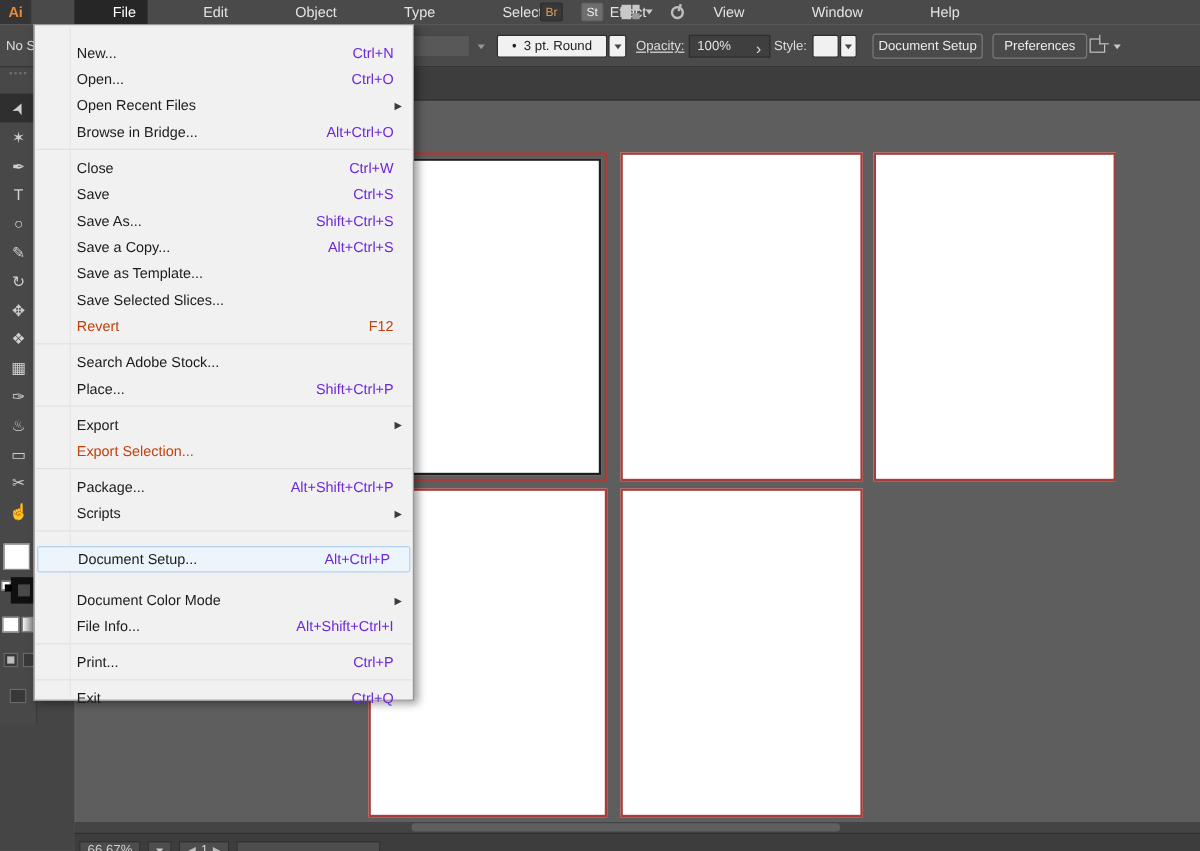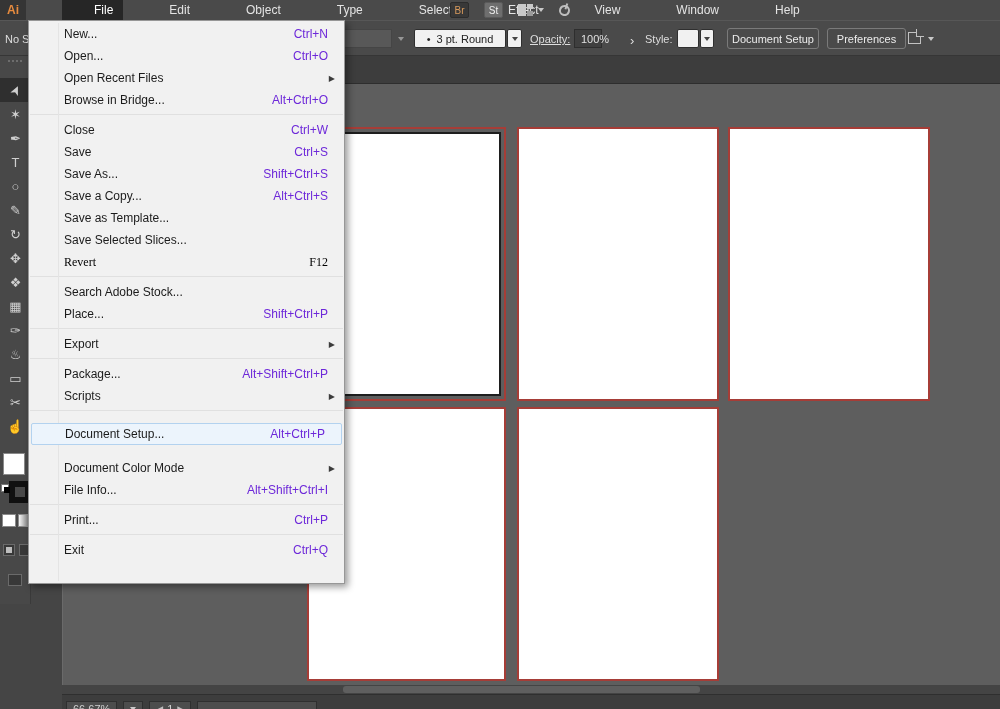--- a/index.html
+++ b/index.html
@@ -101,27 +101,27 @@
 
   
   .ab { position:absolute; border:2px solid #a63d37; background:#ffffff; z-index:7; }
   .ab.active { background:transparent; }
   .ab.active .page { position:absolute; left:3px; top:3px; right:3px; bottom:3px;
                      background:#ffffff; border:2px solid #1e1e1e; }
 
   
   .menu { position:absolute; top:20px; left:28px; width:317px; height:564px;
           background:#f1f1f1; border:1px solid #979797;
-          box-shadow:3px 3px 7px rgba(0,0,0,.40); z-index:50; padding-top:2px; }
+          box-shadow:3px 3px 7px rgba(0,0,0,.40); z-index:50; padding-top:12px; }
   .menu::before { content:""; position:absolute; left:29px; top:2px; bottom:2px;
                   width:1px; background:#e4e4e4; }
   .mi { position:relative; height:22px; display:flex; align-items:center;
         font-size:12px; color:#1b1b1b; padding-left:35px; padding-right:16px; }
   .mi .sc { position:absolute; right:16px; color:#6d28d9; }
-  .mi.disabled, .mi.disabled .sc { color:#000000;font-family:Liberation Serif, serif; }
+  .mi.disabled, .mi.disabled .sc { color:#c2410c; }
   .mi.hl { background:#ecf4fc; border:1px solid #b3d2ef; border-radius:2px;
            margin:12px 2px; padding-left:33px; height:22px; }
   .mi .subarrow { position:absolute; right:9px; color:#3c3c3c; font-size:8px; }
   .msep { height:1px; background:#e0e0e0; margin:3px 1px 4px 1px; }
 
   
   .hscroll { position:absolute; left:62px; right:0; bottom:15px; height:9px;
              background:#444444; z-index:9; }
   .hscroll .thumb { position:absolute; left:30%; width:38%; top:1px; height:7px;
                     background:#5f5f5f; border-radius:3px; }
@@ -166,21 +166,21 @@
 
   <div class="whitedrop" style="left:414px; top:8px; width:92px;">
     <span>•</span>
     <span>3 pt. Round</span>
   </div>
   <div class="whiteseg" style="left:507px; top:8px;">
     <span class="chev dark"></span>
   </div>
 
   <span class="ctl-label" style="left:530px; text-decoration:underline;">Opacity:</span>
-  <div class="valbox" style="left:574px; top:8px; width:28px;">100%</div>
+  <div class="valbox" style="left:574px; top:8px; width:68px;">100%</div>
   <span class="ctl-label" style="left:630px; font-size:13px;">›</span>
 
   <span class="ctl-label" style="left:645px;">Style:</span>
   <div class="whitedrop" style="left:677px; top:8px; width:22px;"></div>
   <div class="whiteseg" style="left:700px; top:8px; width:14px;">
     <span class="chev dark"></span>
   </div>
 
   <div class="ctl-btn" style="left:727px; width:92px;">Document Setup</div>
   <div class="ctl-btn" style="left:827px; width:79px;">Preferences</div>
@@ -310,20 +310,23 @@
   </div>
   <div class="mi">
     <span>Place...</span>
     <span class="sc">Shift+Ctrl+P</span>
   </div>
   <div class="msep"></div>
   <div class="mi">
     <span>Export</span>
     <span class="subarrow">▶</span>
   </div>
+  <div class="mi disabled">
+    <span>Export Selection...</span>
+  </div>
   <div class="msep"></div>
   <div class="mi">
     <span>Package...</span>
     <span class="sc">Alt+Shift+Ctrl+P</span>
   </div>
   <div class="mi">
     <span>Scripts</span>
     <span class="subarrow">▶</span>
   </div>
   <div class="msep"></div>

